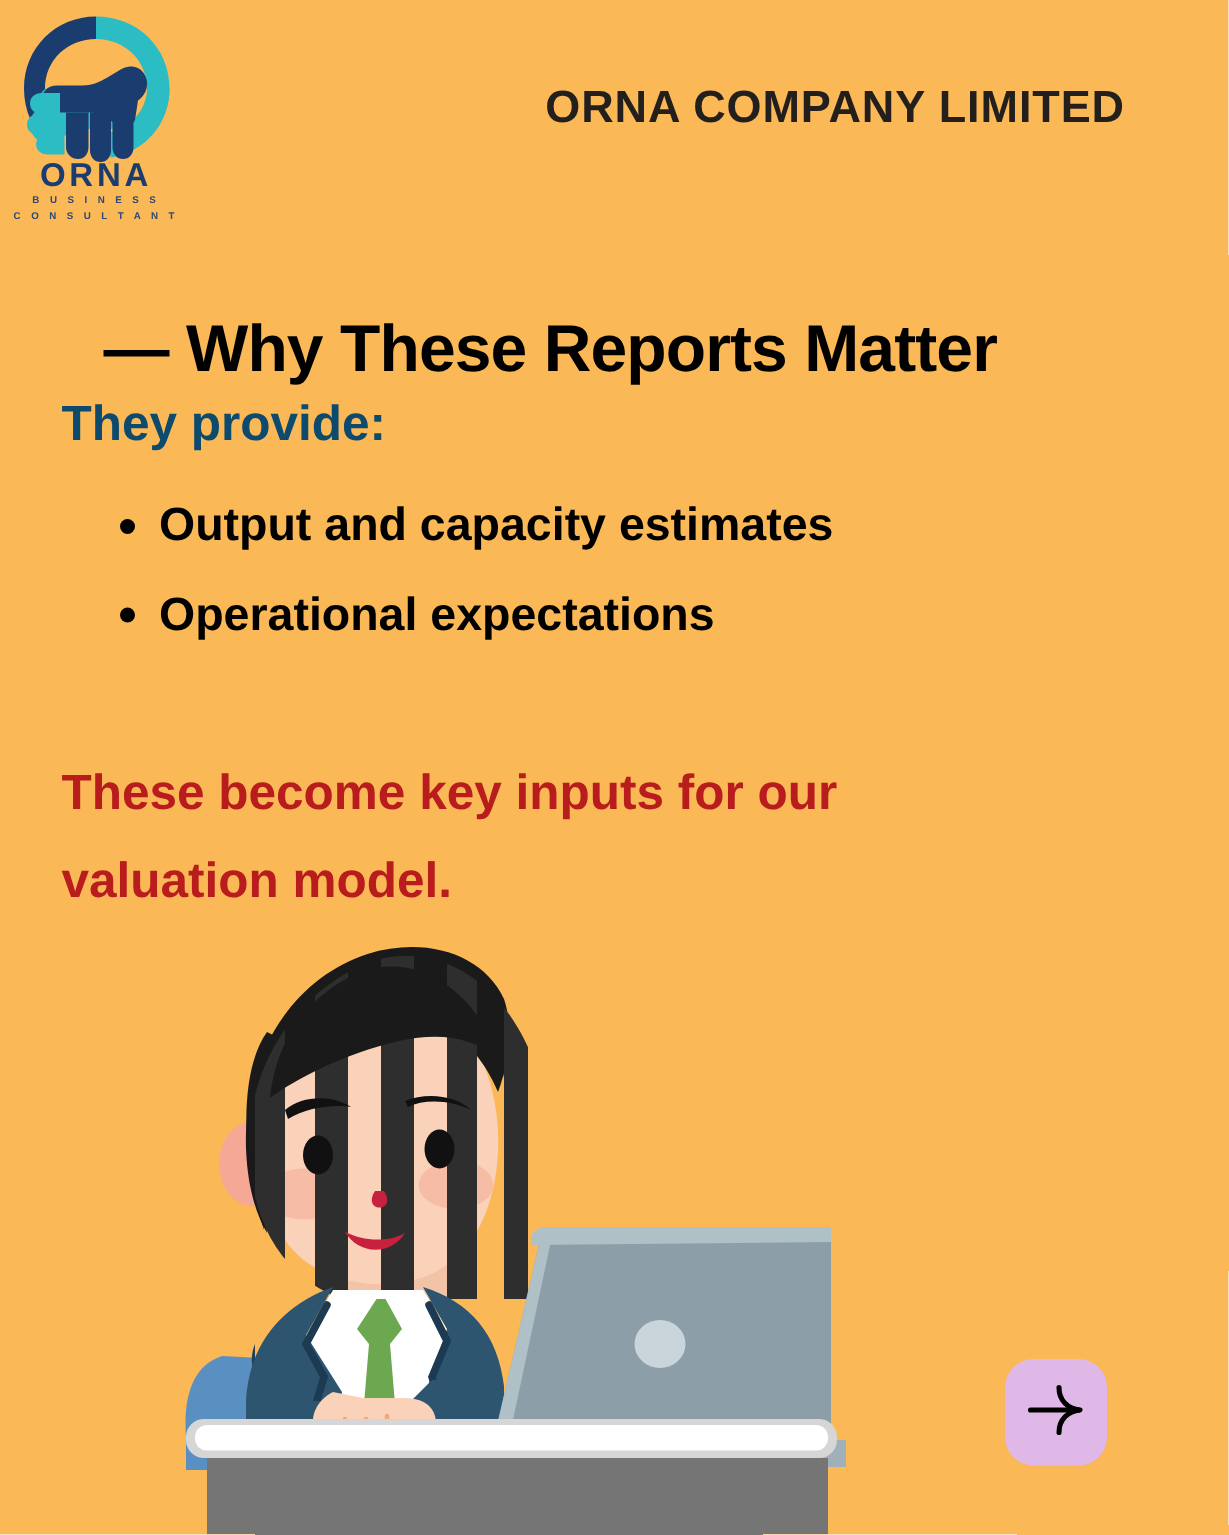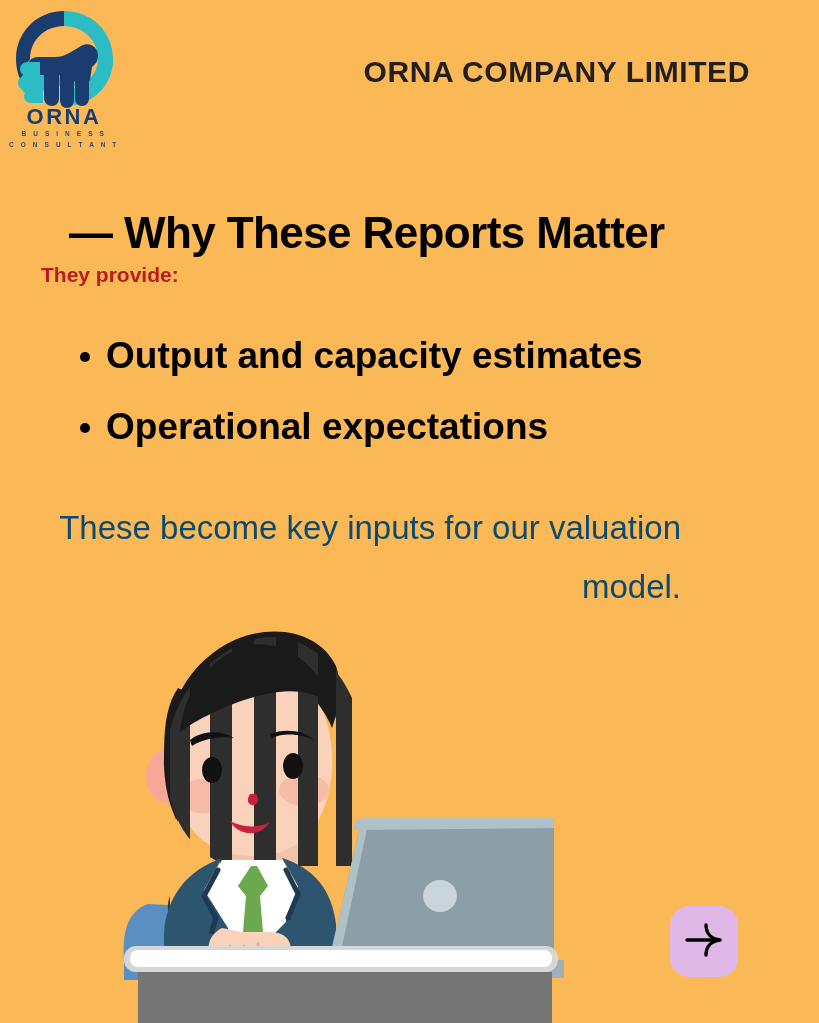--- a/index.html
+++ b/index.html
@@ -92,65 +92,64 @@
     margin-left: 11px;
   }
 
   
   .lead {
     position: absolute;
     left: 41px;
     top: 262px;
     font-family: "Liberation Sans", sans-serif;
     font-weight: bold;
-    font-size: 21px;
-    color: #b91c1c;
+    font-size: 33px;
+    color: #0c4a6e;
     line-height: 1.2;
     white-space: nowrap;
   }
   .bullet-list {
     position: absolute;
     left: 41px;
     top: 320px;
     margin: 0;
     padding: 0;
     list-style: none;
     width: 740px;
   }
   .bullet-item {
     position: relative;
     padding-left: 65px;
     font-family: "Liberation Sans", sans-serif;
     font-weight: bold;
-    font-size: 37px;
+    font-size: 31px;
     color: #000000;
     line-height: 1.92;
     white-space: nowrap;
   }
   .bullet-dot {
     position: absolute;
     left: 39px;
     top: 50%;
     width: 10px;
     height: 10px;
     margin-top: -4px;
     background: #000000;
     border-radius: 50%;
   }
   .closing {
     position: absolute;
     left: 41px;
     top: 499px;
     width: 640px;
     font-family: "Liberation Sans", sans-serif;
-    font-weight: normal;
+    font-weight: bold;
     font-size: 33px;
-    color: #0c4a6e;
+    color: #b91c1c;
     line-height: 1.78;
-    text-align: right;
   }
 
   
   .illustration {
     position: absolute;
     left: 118px;
     top: 628px;
     width: 446px;
     height: 395px;
   }

